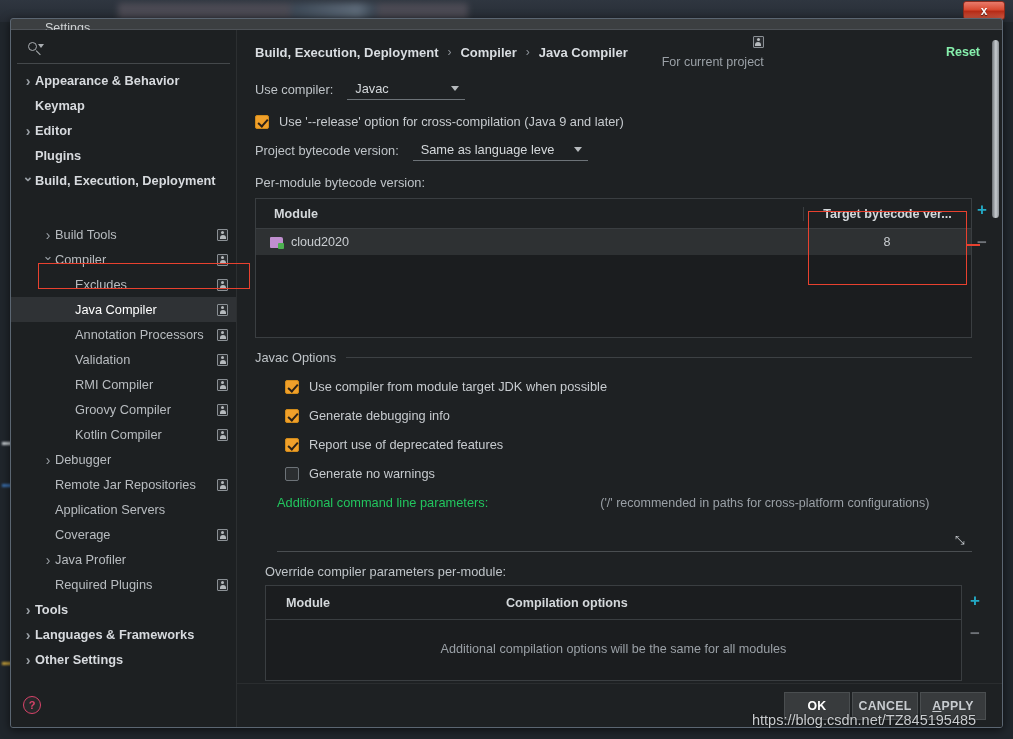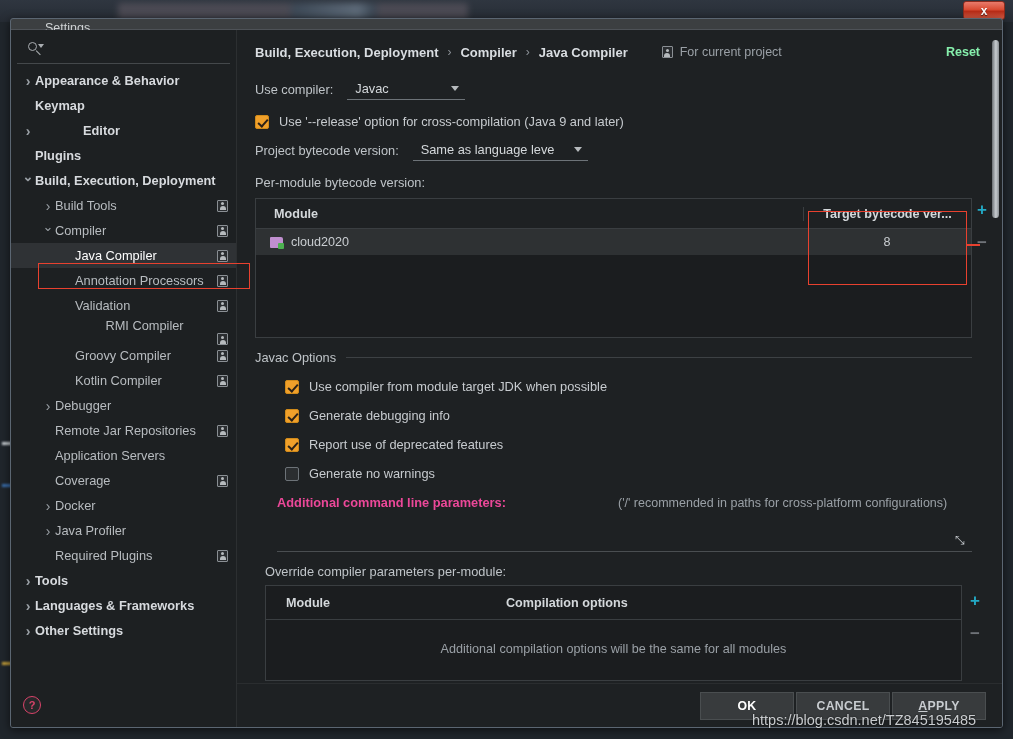--- a/index.html
+++ b/index.html
@@ -162,21 +162,21 @@
   .content-scroll { flex: 1; position: relative; overflow: hidden; padding: 0 0 0 0; }
 
   .breadcrumb-row {
     display: flex; align-items: center; height: 32px;
     padding: 0 22px 0 18px; margin-top: 6px;
   }
   .crumb { color: #d9dde1; font-size: 13px; font-weight: bold; white-space: nowrap; }
   .crumb-sep { color: #8b9096; font-size: 12px; margin: 0 9px; }
   .for-project {
     margin-left: 34px; display: flex; align-items: center; gap: 7px;
-    color: #9aa0a6; font-size: 12.5px; white-space: nowrap;
+    color: #9aa0a6; font-size: 12.5px; white-space: nowrap; flex-direction: column;
   }
   .reset-link {
     margin-left: auto; color: #86efac; font-size: 12.5px; font-weight: bold;
     cursor: pointer;
   }
 
   .field-row { display: flex; align-items: center; padding: 0 18px; margin-top: 10px; }
   .field-label { color: #bfc4c8; font-size: 12.8px; }
   .combo {
     margin-left: 14px; min-width: 118px; height: 22px;
@@ -242,21 +242,21 @@
   .minus-btn { color: #6f7378; font-size: 17px; line-height: 1; cursor: pointer; font-weight: bold; }
 
   
   .group-title { display: flex; align-items: center; gap: 10px; padding: 0 30px 0 18px; margin-top: 12px; }
   .group-title .gt-text { color: #bfc4c8; font-size: 12.8px; white-space: nowrap; }
   .group-title .gt-line { flex: 1; height: 1px; background: #3d4144; }
 
   .params-row {
     display: flex; align-items: baseline; padding-left: 40px; padding-right: 30px; margin-top: 14px;
   }
-  .params-label { color: #ec4899; font-size: 12.8px; font-weight: bold; }
+  .params-label { color: #22c55e; font-size: 12.8px; }
   .params-hint { color: #9aa0a6; font-size: 12.5px; margin-left: 112px; }
 
   .param-field {
     margin: 6px 30px 0 40px; height: 36px; position: relative;
     border-bottom: 1px solid #4a4e51;
   }
   .expand-icon {
     position: absolute; right: 4px; bottom: 4px; width: 13px; height: 13px;
     color: #c9cdd1; font-size: 12px; cursor: pointer; line-height: 13px;
   }
@@ -289,21 +289,21 @@
     background: linear-gradient(90deg,#6a6f73,#c7ccd0 55%,#8a8f93);
   }
 
   
   .btn-bar {
     height: 44px; background: #1e2123; display: flex; align-items: center;
     justify-content: flex-end; gap: 2px; padding-right: 16px;
     border-top: 1px solid #2a2d2f;
   }
   .btn {
-    width: 94px; height: 28px; background: #383b3d; border: 1px solid #4a4e50;
+    width: 66px; height: 28px; background: #383b3d; border: 1px solid #4a4e50;
     color: #c8ccd0; font-size: 12.3px; font-weight: bold;
     display: flex; align-items: center; justify-content: center;
     cursor: pointer; font-family: "Liberation Sans", sans-serif;
     letter-spacing: .3px;
   }
   .btn.primary { color: #ffffff; }
   .btn .u { text-decoration: underline; }
 
   
   .anno { position: absolute; border: 1.5px solid #e8412f; pointer-events: none; }
@@ -359,58 +359,63 @@
 
         <div class="tree" id="tree">
             <div class="tree-row bold" style="padding-left: 10px;">
               <span class="chev closed"></span>
               <span class="tree-label">Appearance &amp; Behavior</span>
             </div>
             <div class="tree-row bold" style="padding-left: 10px;">
               <span class="chev"></span>
               <span class="tree-label">Keymap</span>
             </div>
-            <div class="tree-row bold" style="padding-left: 10px; gap: 48px;">
+            <div class="tree-row bold" style="padding-left: 10px;">
               <span class="chev closed"></span>
               <span class="tree-label">Editor</span>
             </div>
             <div class="tree-row bold" style="padding-left: 10px;">
               <span class="chev"></span>
               <span class="tree-label">Plugins</span>
             </div>
             <div class="tree-row bold" style="padding-left: 10px;">
               <span class="chev open"></span>
               <span class="tree-label">Build, Execution, Deployment</span>
             </div>
-            <div class="tree-row" style="padding-left: 30px;">
+            <div class="tree-row" style="padding-left: 30px; margin-top: 29px;">
               <span class="chev closed"></span>
               <span class="tree-label">Build Tools</span>
               <span class="person-icon"></span>
             </div>
             <div class="tree-row" style="padding-left: 30px;">
               <span class="chev open"></span>
               <span class="tree-label">Compiler</span>
               <span class="person-icon"></span>
             </div>
+            <div class="tree-row" style="padding-left: 50px;">
+              <span class="chev"></span>
+              <span class="tree-label">Excludes</span>
+              <span class="person-icon"></span>
+            </div>
             <div class="tree-row selected" style="padding-left: 50px;">
               <span class="chev"></span>
               <span class="tree-label">Java Compiler</span>
               <span class="person-icon"></span>
             </div>
             <div class="tree-row" style="padding-left: 50px;">
               <span class="chev"></span>
               <span class="tree-label">Annotation Processors</span>
               <span class="person-icon"></span>
             </div>
             <div class="tree-row" style="padding-left: 50px;">
               <span class="chev"></span>
               <span class="tree-label">Validation</span>
               <span class="person-icon"></span>
             </div>
-            <div class="tree-row" style="padding-left: 50px; flex-direction: column;">
+            <div class="tree-row" style="padding-left: 50px;">
               <span class="chev"></span>
               <span class="tree-label">RMI Compiler</span>
               <span class="person-icon"></span>
             </div>
             <div class="tree-row" style="padding-left: 50px;">
               <span class="chev"></span>
               <span class="tree-label">Groovy Compiler</span>
               <span class="person-icon"></span>
             </div>
             <div class="tree-row" style="padding-left: 50px;">
@@ -428,24 +433,20 @@
               <span class="person-icon"></span>
             </div>
             <div class="tree-row" style="padding-left: 30px;">
               <span class="chev"></span>
               <span class="tree-label">Application Servers</span>
             </div>
             <div class="tree-row" style="padding-left: 30px;">
               <span class="chev"></span>
               <span class="tree-label">Coverage</span>
               <span class="person-icon"></span>
-            </div>
-            <div class="tree-row" style="padding-left: 30px;">
-              <span class="chev closed"></span>
-              <span class="tree-label">Docker</span>
             </div>
             <div class="tree-row" style="padding-left: 30px;">
               <span class="chev closed"></span>
               <span class="tree-label">Java Profiler</span>
             </div>
             <div class="tree-row" style="padding-left: 30px;">
               <span class="chev"></span>
               <span class="tree-label">Required Plugins</span>
               <span class="person-icon"></span>
             </div>

